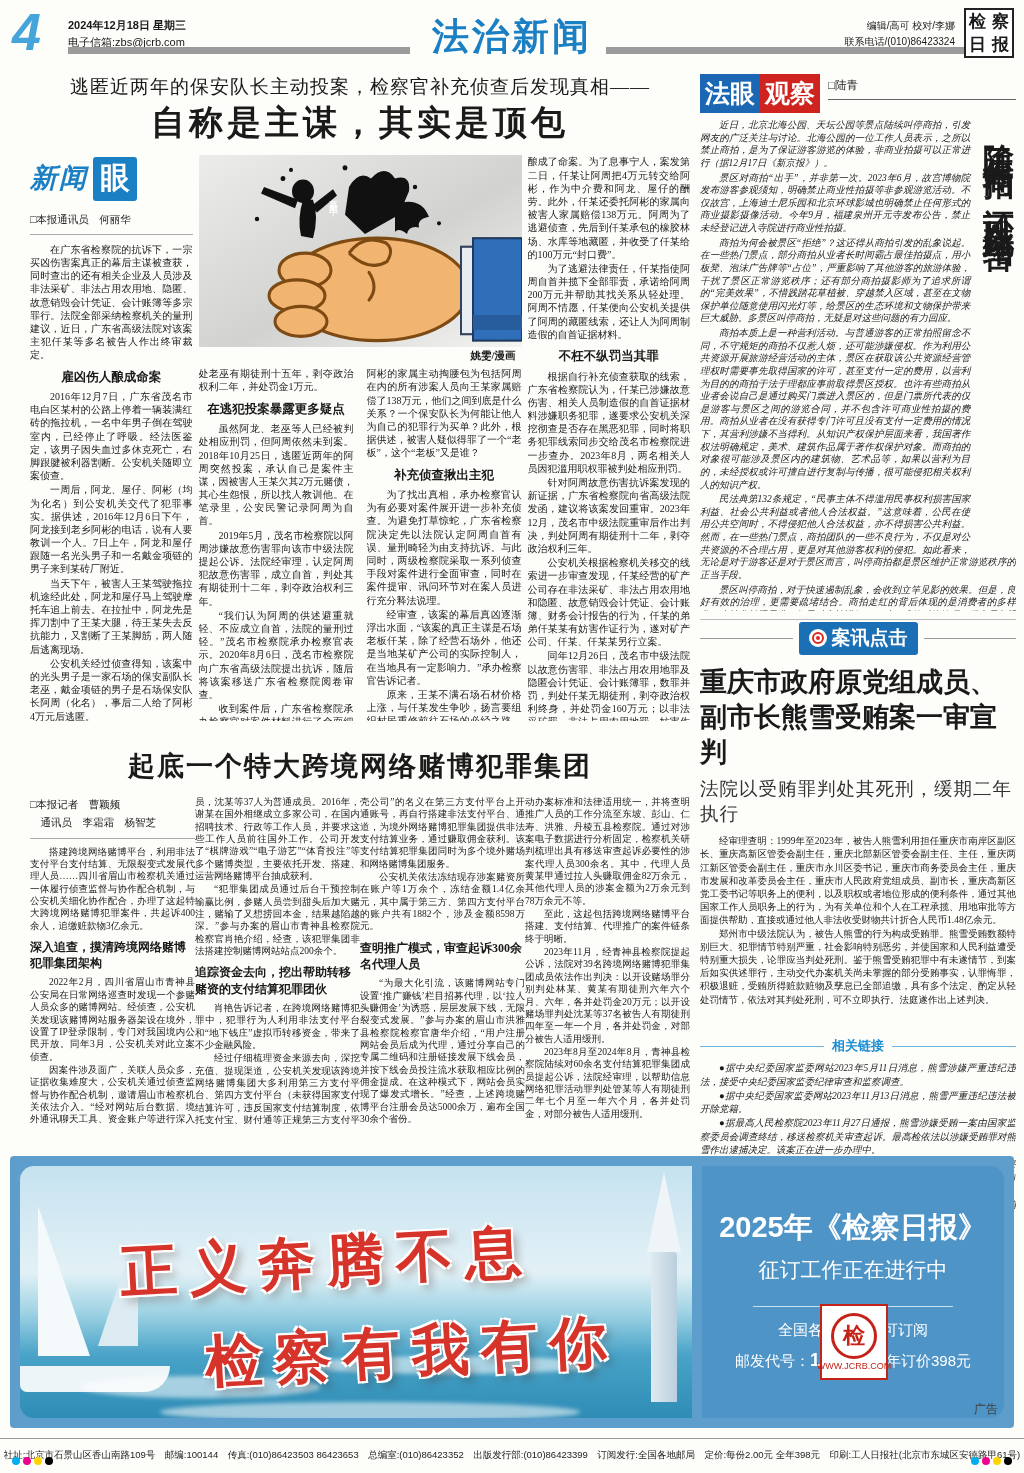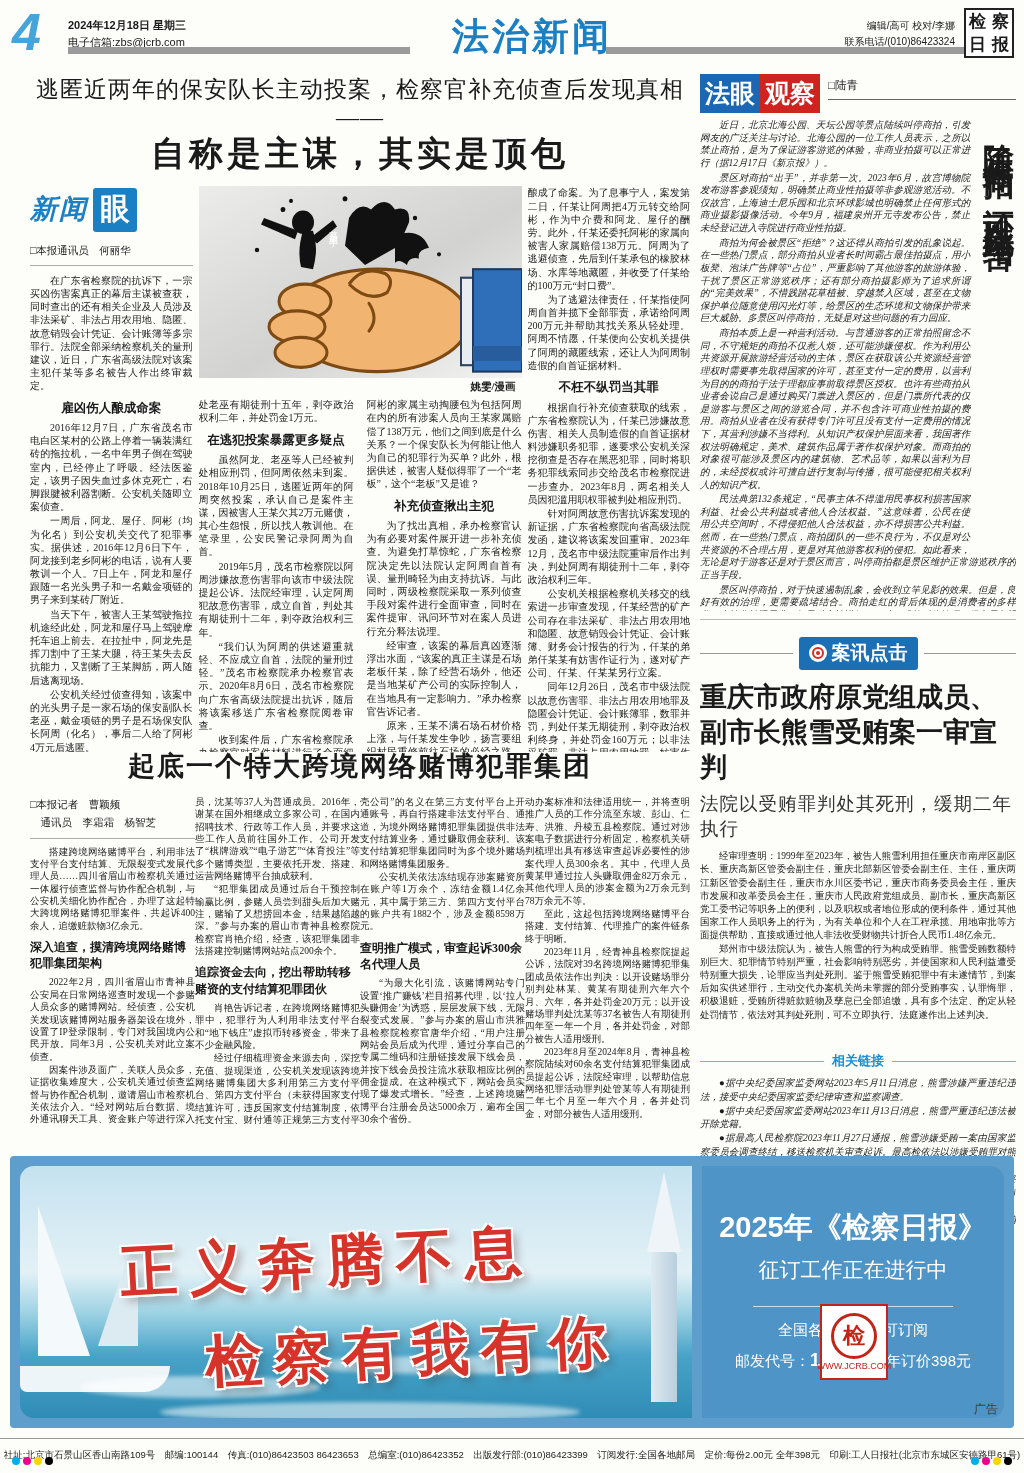--- a/index.html
+++ b/index.html
@@ -6,35 +6,35 @@
   #page{position:relative;width:1024px;height:1473px;margin:0 auto;background:#fdfdfa;
         font-family:"Liberation Serif","DejaVu Serif",serif;color:#1a1a1a;overflow:hidden;}
 
   
   .hdr-pagenum{position:absolute;left:12px;top:6px;font-size:52px;line-height:1;
       font-family:"Liberation Sans","DejaVu Sans",sans-serif;font-weight:bold;font-style:italic;color:#45a4da;}
   .hdr-date{position:absolute;left:68px;top:17px;font-size:11px;font-family:"Liberation Sans",sans-serif;line-height:1.5;}
   .hdr-date .d1{font-weight:bold;}
   .hdr-bar{position:absolute;top:47px;height:7px;background:#9b9b9b;}
   .hdr-bar.l{left:68px;width:342px;} .hdr-bar.r{left:606px;width:358px;}
-  .hdr-section{position:absolute;left:412px;top:12px;width:200px;text-align:right;font-size:37px;
+  .hdr-section{position:absolute;left:412px;top:12px;width:200px;text-align:center;font-size:37px;
       font-weight:900;color:#1b7fc4;letter-spacing:3px;font-family:"Liberation Sans",sans-serif;}
   .hdr-editors{position:absolute;left:770px;top:18px;width:185px;text-align:right;font-size:10px;
       font-family:"Liberation Sans",sans-serif;line-height:1.6;}
   .masthead{position:absolute;left:964px;top:8px;width:46px;height:46px;border:2px solid #222;
       display:grid;grid-template-columns:1fr 1fr;place-items:center;font-size:17px;font-weight:bold;background:#fff;}
 
   
   .para{margin:0 0 1px;text-indent:2em;text-align:justify;}
   .para.cont{text-indent:0;}
   .subhead{margin:7px 0 5px;text-align:center;font-size:12.5px;font-weight:bold;}
 
   
   .left-zone{position:absolute;left:30px;top:74px;width:660px;}
-  .kicker{font-size:23px;text-align:center;letter-spacing:1px;margin:0 0 4px;}
+  .kicker{font-size:19px;text-align:center;letter-spacing:1px;margin:0 0 4px;}
   .lead-headline{font-size:34px;font-weight:900;text-align:center;letter-spacing:4px;margin:2px 0 14px;line-height:1.1;}
   .lead-cols{display:flex;gap:6px;height:566px;overflow:hidden;font-size:10px;line-height:1.32;}
   .lead-col{flex:1;overflow:hidden;}
   .lead-mid{width:323px;flex:none;display:flex;flex-direction:column;}
   .mid-bottom{display:flex;gap:13px;flex:1;overflow:hidden;margin-top:4px;}
   .mid-bottom>div{flex:1;overflow:hidden;}
   .xwy{display:flex;align-items:center;gap:5px;margin:2px 0 10px;}
   .xwy-script{color:#1b7fc4;font-size:27px;font-weight:bold;font-style:italic;letter-spacing:2px;}
   .xwy-box{background:#1b7fc4;color:#fff;font-size:30px;font-weight:900;padding:1px 7px 3px;border-radius:3px;}
   .lead-byline{font-size:10.5px;padding:2px 0 7px;border-bottom:1px solid #aaa;margin-bottom:8px;}
@@ -56,21 +56,21 @@
   .fy-header{display:flex;align-items:flex-start;gap:8px;}
   .fy-logo{display:flex;font-family:"Liberation Sans",sans-serif;}
   .fy-logo .b1{background:#1b67b4;color:#fff;font-size:25px;font-weight:900;padding:3px 5px;}
   .fy-logo .b2{background:#cf231f;color:#fff;font-size:25px;font-weight:900;padding:3px 5px;}
   .fy-byline{flex:1;font-size:11.5px;padding:4px 0 6px;border-bottom:1px solid #666;text-align:left;}
   .essay{margin-top:6px;height:492px;overflow:hidden;font-size:9.5px;line-height:1.33;font-style:italic;}
   .vert-headline{float:right;writing-mode:vertical-rl;font-style:normal;font-size:31px;font-weight:900;
       height:430px;padding-left:10px;line-height:1.15;letter-spacing:5px;}
   .essay .para{margin-bottom:2px;}
 
-  .case{margin-top:8px;border-top:1px solid #bbb;padding-top:17px;}
+  .case{margin-top:8px;border-top:1px solid #bbb;padding-top:2px;}
   .case-badgerow{display:flex;align-items:center;gap:6px;margin-bottom:10px;}
   .case-badgerow .line{flex:1;border-top:1px solid #999;}
   .case-badge{display:flex;align-items:center;gap:5px;background:#1b6fb5;color:#fff;
       font-family:"Liberation Sans",sans-serif;font-size:19px;font-weight:900;padding:3px 10px 4px;border-radius:3px;}
   .target{width:18px;height:18px;border-radius:50%;background:#fff;position:relative;flex:none;}
   .target::before{content:"";position:absolute;inset:3px;border:2px solid #d92b1f;border-radius:50%;}
   .target::after{content:"";position:absolute;inset:7px;background:#d92b1f;border-radius:50%;}
   .case-headline{font-size:27px;font-weight:900;line-height:1.3;margin:0 0 6px;}
   .case-deck{font-size:18.5px;color:#333;font-weight:400;margin:0 0 9px;letter-spacing:1px;}
   .case-body{height:196px;overflow:hidden;font-size:9.5px;line-height:1.38;}

